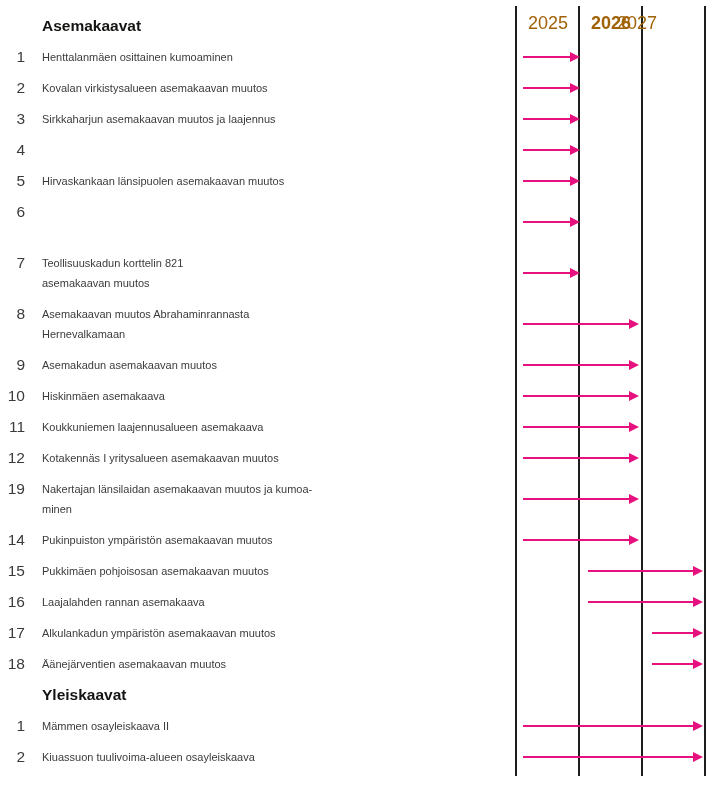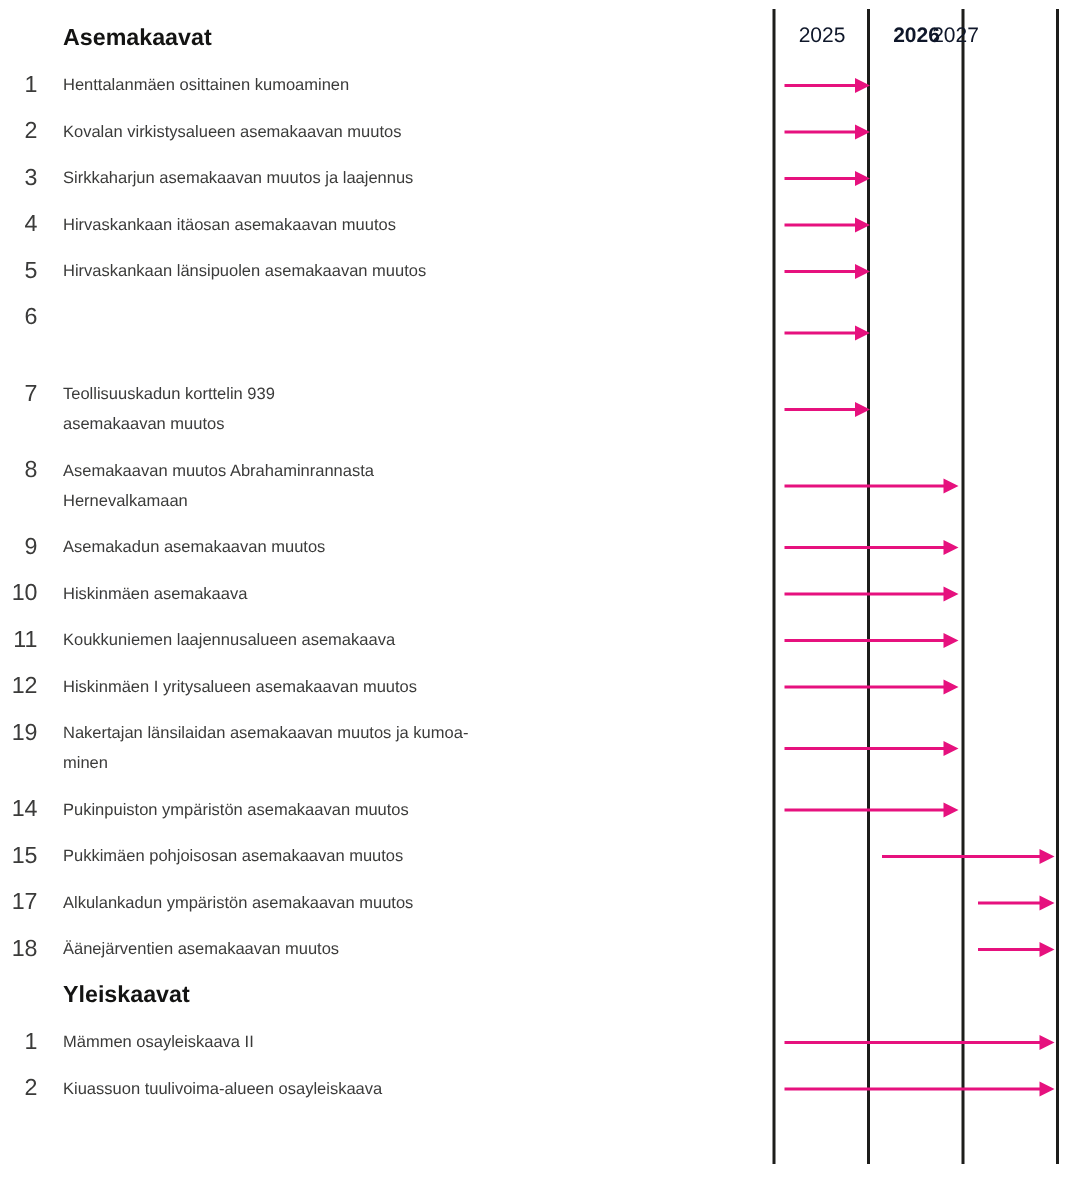--- a/index.html
+++ b/index.html
@@ -23,22 +23,22 @@
   .v1 { left: 515px; }
   .v2 { left: 578px; }
   .v3 { left: 641px; }
   .v4 { left: 704px; }
   
   .year {
     position: absolute;
     top: 12px;
     width: 62px;
     text-align: center;
-    font-size: 14px;
-    color: #0f172a;
+    font-size: 18px;
+    color: #a16207;
     line-height: 22px;
   }
   .y1 { left: 517px; }
   .y2 { left: 580px; font-weight: bold; }
   .y3 { left: 606px; }
   
   .rows { position: absolute; top: 16px; left: 0; width: 642px; }
   .row { position: relative; width: 719px; height: 31px; }
   .row.two { height: 51px; }
   .row.hdr-row { height: 31px; }
@@ -114,21 +114,20 @@
       <div class="row">
         <span class="num">3</span>
         <span class="lbl">Sirkkaharjun asemakaavan muutos ja laajennus</span>
         <div class="arrow" style="left:523px;width:57px;top:5px">
           <span class="shaft"></span>
           <span class="head"></span>
         </div>
       </div>
       <div class="row">
         <span class="num">4</span>
-        <span class="lbl">Hirvaskankaan itäosan asemakaavan muutos</span>
         <div class="arrow" style="left:523px;width:57px;top:5px">
           <span class="shaft"></span>
           <span class="head"></span>
         </div>
       </div>
       <div class="row">
         <span class="num">5</span>
         <span class="lbl">Hirvaskankaan länsipuolen asemakaavan muutos</span>
         <div class="arrow" style="left:523px;width:57px;top:5px">
           <span class="shaft"></span>
@@ -137,21 +136,21 @@
       </div>
       <div class="row two">
         <span class="num">6</span>
         <div class="arrow" style="left:523px;width:57px;top:15px">
           <span class="shaft"></span>
           <span class="head"></span>
         </div>
       </div>
       <div class="row two">
         <span class="num">7</span>
-        <span class="lbl">Teollisuuskadun korttelin 939
+        <span class="lbl">Teollisuuskadun korttelin 821
 asemakaavan muutos</span>
         <div class="arrow" style="left:523px;width:57px;top:15px">
           <span class="shaft"></span>
           <span class="head"></span>
         </div>
       </div>
       <div class="row two">
         <span class="num">8</span>
         <span class="lbl">Asemakaavan muutos Abrahaminrannasta
 Hernevalkamaan</span>
@@ -179,21 +178,21 @@
       <div class="row">
         <span class="num">11</span>
         <span class="lbl">Koukkuniemen laajennusalueen asemakaava</span>
         <div class="arrow" style="left:523px;width:116px;top:5px">
           <span class="shaft"></span>
           <span class="head"></span>
         </div>
       </div>
       <div class="row">
         <span class="num">12</span>
-        <span class="lbl">Hiskinmäen I yritysalueen asemakaavan muutos</span>
+        <span class="lbl">Kotakennäs I yritysalueen asemakaavan muutos</span>
         <div class="arrow" style="left:523px;width:116px;top:5px">
           <span class="shaft"></span>
           <span class="head"></span>
         </div>
       </div>
       <div class="row two">
         <span class="num">19</span>
         <span class="lbl">Nakertajan länsilaidan asemakaavan muutos ja kumoa-
 minen</span>
         <div class="arrow" style="left:523px;width:116px;top:15px">
@@ -211,20 +210,28 @@
       </div>
       <div class="row">
         <span class="num">15</span>
         <span class="lbl">Pukkimäen pohjoisosan asemakaavan muutos</span>
         <div class="arrow" style="left:588px;width:115px;top:5px">
           <span class="shaft"></span>
           <span class="head"></span>
         </div>
       </div>
       <div class="row">
+        <span class="num">16</span>
+        <span class="lbl">Laajalahden rannan asemakaava</span>
+        <div class="arrow" style="left:588px;width:115px;top:5px">
+          <span class="shaft"></span>
+          <span class="head"></span>
+        </div>
+      </div>
+      <div class="row">
         <span class="num">17</span>
         <span class="lbl">Alkulankadun ympäristön asemakaavan muutos</span>
         <div class="arrow" style="left:652px;width:51px;top:5px">
           <span class="shaft"></span>
           <span class="head"></span>
         </div>
       </div>
       <div class="row">
         <span class="num">18</span>
         <span class="lbl">Äänejärventien asemakaavan muutos</span>

